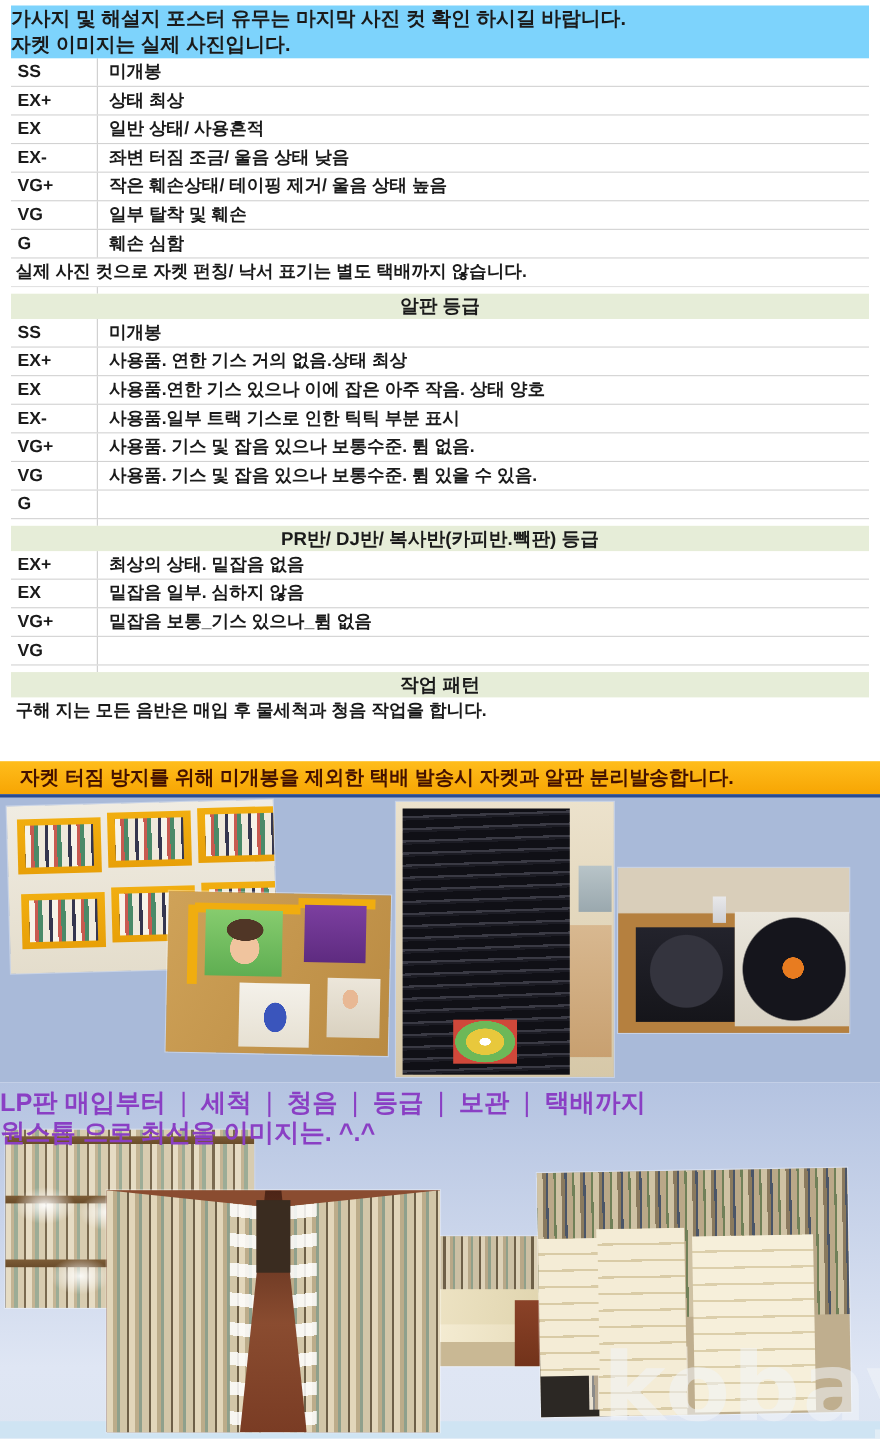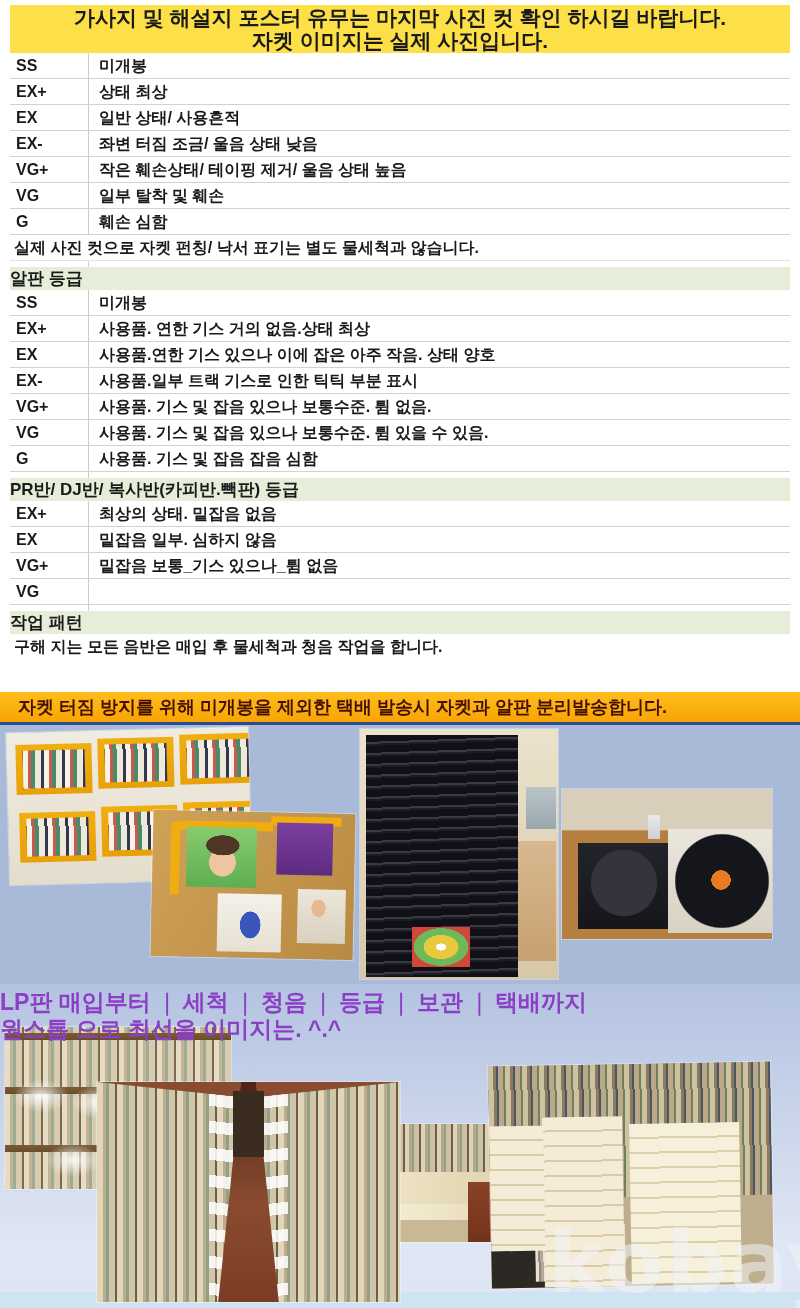--- a/index.html
+++ b/index.html
@@ -1,28 +1,28 @@
 <!DOCTYPE html>
 <html><head>
 <meta charset="utf-8">
 <style>
   html,body{margin:0;padding:0;background:#fff;}
   .page{position:relative;width:800px;height:1308px;overflow:hidden;background:#fff;
         font-family:"Liberation Sans","DejaVu Sans",sans-serif;color:#1a1a1a;}
 
   
   .sheet{position:absolute;left:10px;top:5px;width:780px;}
-  .notice{background:#fde047;text-align:center;font-weight:bold;font-size:21px;line-height:23px;padding:1px 0;}
+  .notice{background:#7dd3fc;font-weight:bold;font-size:18px;line-height:23px;padding:1px 0;}
   .row{display:flex;border-bottom:1px solid #d2d2d2;height:25px;line-height:25px;font-weight:bold;font-size:16px;align-items:center;}
   .g{width:72px;padding-left:6px;border-right:1px solid #cdcdcd;flex:none;}
   .d{flex:1;padding-left:10px;white-space:nowrap;overflow:hidden;}
   .full{height:25px;line-height:25px;font-weight:bold;font-size:16px;padding-left:4px;border-bottom:1px solid #e2e2e2;}
   .nb{border-bottom:none;}
   .spacer{height:6px;background:linear-gradient(#cdcdcd,#cdcdcd) 78px 0/1px 100% no-repeat;}
-  .sect{background:#e6edd8;text-align:left;font-weight:bold;font-size:17px;height:23px;line-height:23px;}
+  .sect{background:#e6edd8;text-align:center;font-weight:bold;font-size:17px;height:23px;line-height:23px;}
 
   
   .banner{position:absolute;left:0;top:692px;width:800px;height:30px;line-height:30px;
           background:linear-gradient(180deg,#ffbd1c,#f7a503);color:#441100;
           font-weight:bold;font-size:18px;padding-left:18px;box-sizing:border-box;white-space:nowrap;}
 
   
   .collage1{position:absolute;left:0;top:722px;width:800px;height:262px;
             background:#a9bad9;border-top:3px solid #2a4b8f;box-sizing:border-box;}
   .collage2{position:absolute;left:0;top:984px;width:800px;height:324px;
@@ -190,21 +190,21 @@
         <div class="d">작은 훼손상태/ 테이핑 제거/ 울음 상태 높음</div>
       </div>
     <div class="row">
         <div class="g">VG</div>
         <div class="d">일부 탈착 및 훼손</div>
       </div>
     <div class="row">
         <div class="g">G</div>
         <div class="d">훼손 심함</div>
       </div>
-    <div class="full">실제 사진 컷으로 자켓 펀칭/ 낙서 표기는 별도 물세척과 않습니다.</div>
+    <div class="full">실제 사진 컷으로 자켓 펀칭/ 낙서 표기는 별도 택배까지 않습니다.</div>
 
     <div class="spacer"></div>
     <div class="sect">알판 등급</div>
     <div class="row">
         <div class="g">SS</div>
         <div class="d">미개봉</div>
       </div>
     <div class="row">
         <div class="g">EX+</div>
         <div class="d">사용품. 연한 기스 거의 없음.상태 최상</div>
@@ -220,21 +220,20 @@
     <div class="row">
         <div class="g">VG+</div>
         <div class="d">사용품. 기스 및 잡음 있으나 보통수준. 튐 없음.</div>
       </div>
     <div class="row">
         <div class="g">VG</div>
         <div class="d">사용품. 기스 및 잡음 있으나 보통수준. 튐 있을 수 있음.</div>
       </div>
     <div class="row">
         <div class="g">G</div>
-        <div class="d">사용품. 기스 및 잡음 잡음 심함</div>
       </div>
 
     <div class="spacer"></div>
     <div class="sect">PR반/ DJ반/ 복사반(카피반.빽판) 등급</div>
     <div class="row">
         <div class="g">EX+</div>
         <div class="d">최상의 상태. 밑잡음 없음</div>
       </div>
     <div class="row">
         <div class="g">EX</div>

